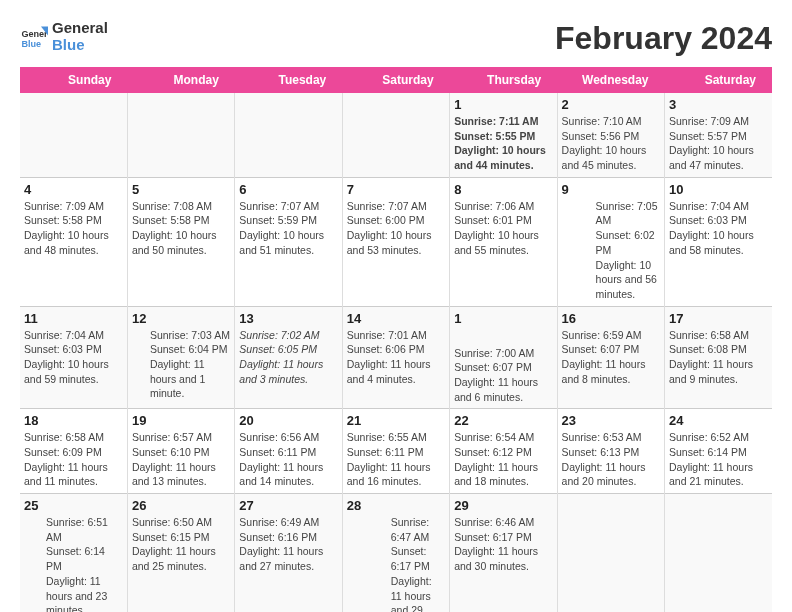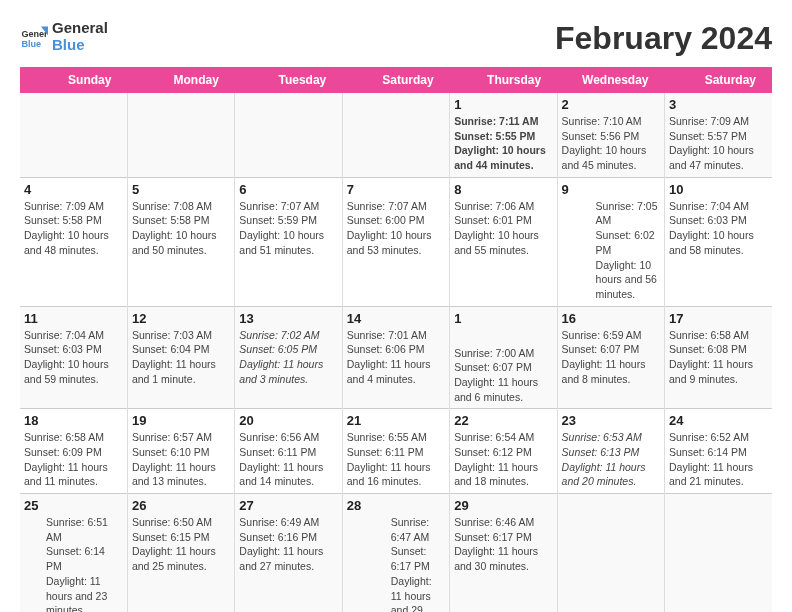--- a/index.html
+++ b/index.html
@@ -184,21 +184,21 @@
       </tr>
       <tr>
         <td>
           <span class="day-number">11</span>
           <div class="cell-text" style="white-space: pre-line;">Sunrise: 7:04 AM
 Sunset: 6:03 PM
 Daylight: 10 hours and 59 minutes.</div>
         </td>
         <td>
           <span class="day-number">12</span>
-          <div class="cell-text" style="white-space: pre-line;">Sunrise: 7:03 AM
+          <div class="cell-text" style="white-space: pre-line; margin-left: 18px;">Sunrise: 7:03 AM
 Sunset: 6:04 PM
 Daylight: 11 hours and 1 minute.</div>
         </td>
         <td>
           <span class="day-number">13</span>
           <div class="cell-text" style="white-space: pre-line; font-style: italic;">Sunrise: 7:02 AM
 Sunset: 6:05 PM
 Daylight: 11 hours and 3 minutes.</div>
         </td>
         <td>
@@ -252,21 +252,21 @@
 Daylight: 11 hours and 16 minutes.</div>
         </td>
         <td>
           <span class="day-number">22</span>
           <div class="cell-text" style="white-space: pre-line;">Sunrise: 6:54 AM
 Sunset: 6:12 PM
 Daylight: 11 hours and 18 minutes.</div>
         </td>
         <td>
           <span class="day-number">23</span>
-          <div class="cell-text" style="white-space: pre-line; font-style: italic;">Sunrise: 6:53 AM
+          <div class="cell-text" style="white-space: pre-line;">Sunrise: 6:53 AM
 Sunset: 6:13 PM
 Daylight: 11 hours and 20 minutes.</div>
         </td>
         <td>
           <span class="day-number">24</span>
           <div class="cell-text" style="white-space: pre-line;">Sunrise: 6:52 AM
 Sunset: 6:14 PM
 Daylight: 11 hours and 21 minutes.</div>
         </td>
       </tr>

